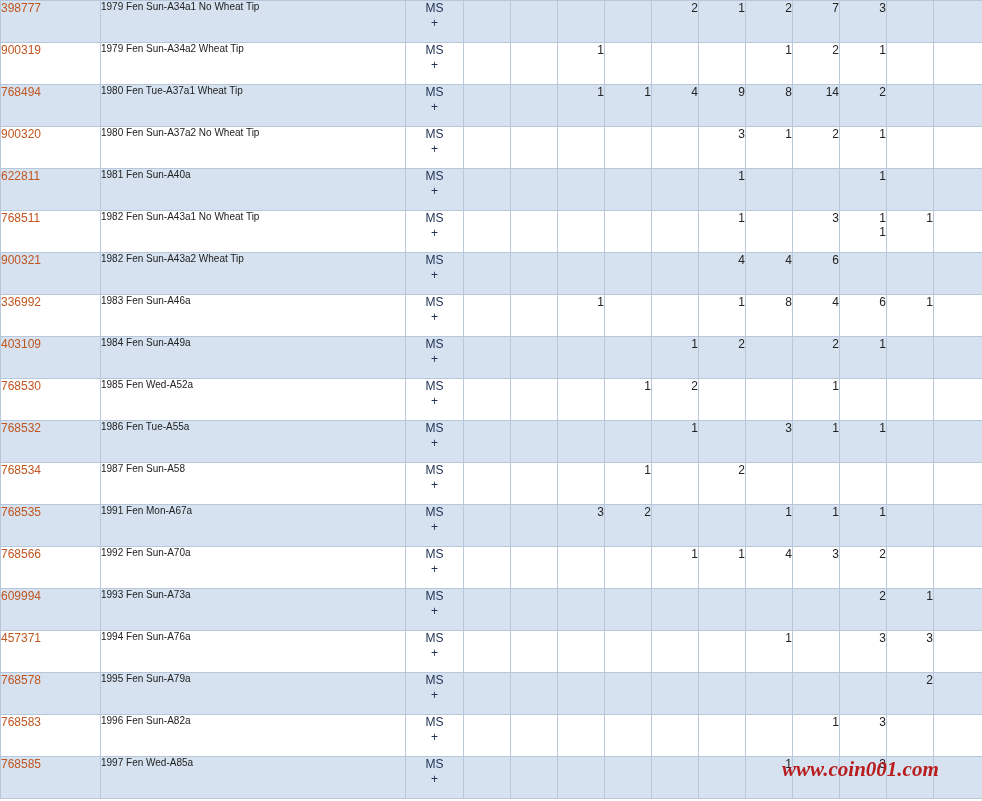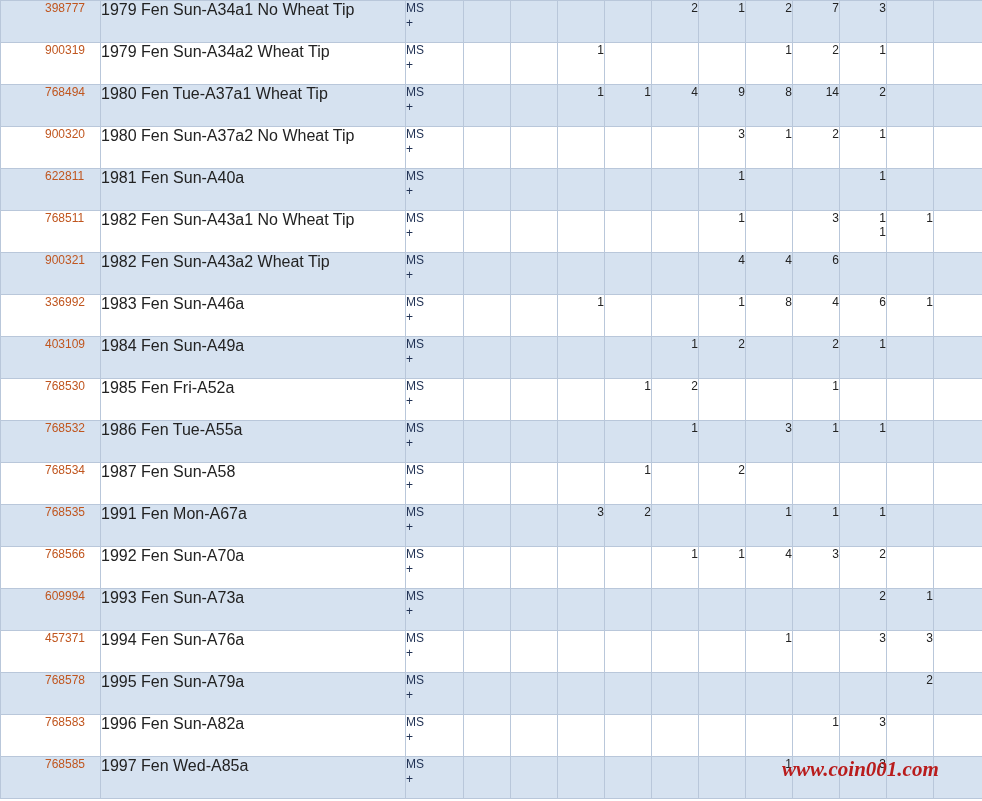--- a/index.html
+++ b/index.html
@@ -34,32 +34,31 @@
   td.c-id {
     width: 100px;
     padding: 5px 0 0 6px;
     color: #c0561f;
     font-size: 12px;
   }
   td.c-id .idlink {
     color: #c0561f;
     text-decoration: none;
     cursor: pointer;
-    padding-left: 44px;
   }
   td.c-desc {
     width: 305px;
     padding: 5px 0 0 8px;
     color: #222222;
-    font-size: 16px;
+    font-size: 10px;
     margin-left: 37px;
   }
   td.c-grade {
     width: 58px;
-    text-align: left;
+    text-align: center;
     padding: 4px 0 0 0;
     color: #223355;
     font-size: 12px;
     line-height: 15px;
   }
   td.c-num {
     text-align: right;
     padding: 5px 8px 0 0;
     font-size: 12px;
     color: #222222;
@@ -236,21 +235,21 @@
         <td class="c-num">1</td>
         <td class="c-num">2</td>
         <td class="c-num"></td>
         <td class="c-num">2</td>
         <td class="c-num">1</td>
         <td class="c-num"></td>
         <td class="c-total">6</td>
       </tr>
       <tr class="row-even">
         <td class="c-id"><span class="idlink">768530</span></td>
-        <td class="c-desc">1985 Fen Fri-A52a</td>
+        <td class="c-desc">1985 Fen Wed-A52a</td>
         <td class="c-grade"><span>MS</span><span class="grade-line2">+</span></td>
         <td class="c-num"></td>
         <td class="c-num"></td>
         <td class="c-num"></td>
         <td class="c-num">1</td>
         <td class="c-num">2</td>
         <td class="c-num"></td>
         <td class="c-num"></td>
         <td class="c-num">1</td>
         <td class="c-num"></td>

